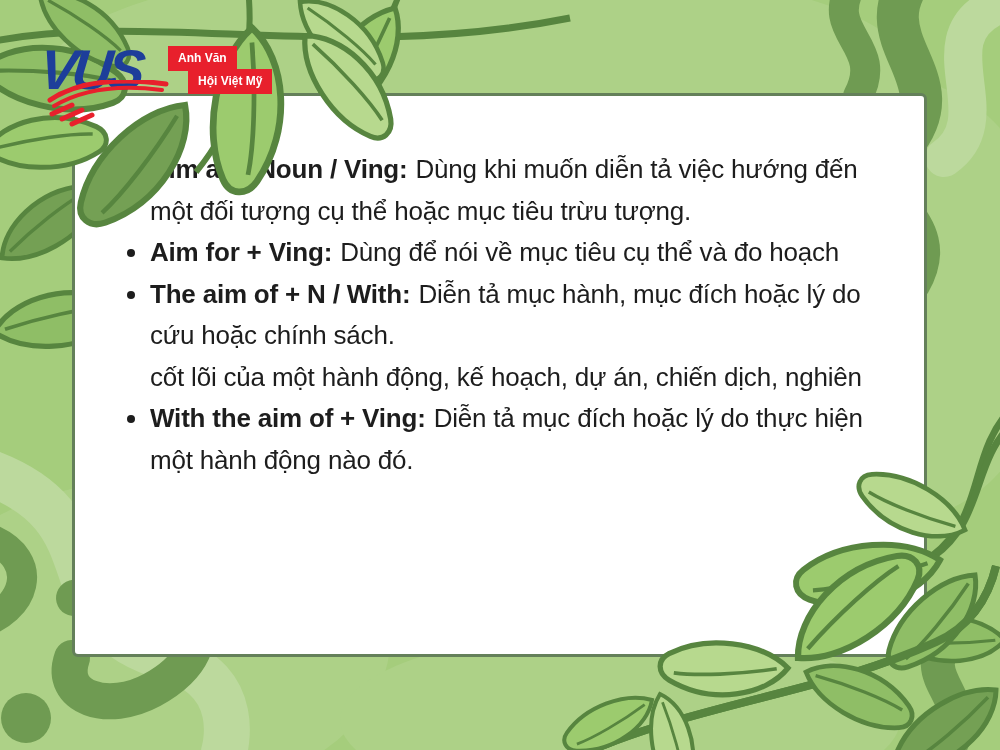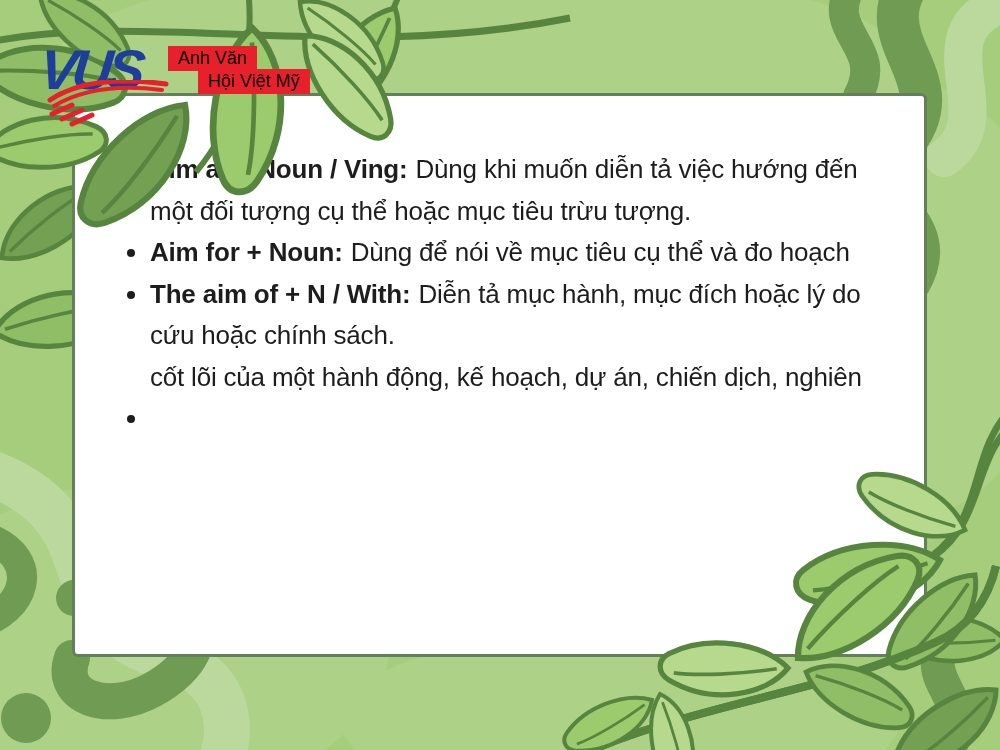--- a/index.html
+++ b/index.html
@@ -29,26 +29,26 @@
 
   
   .logo { position:absolute; left:40px; top:34px; width:290px; height:90px; z-index:3; }
   .vus-word {
     position:absolute; left:0; top:8px;
     font-size:56px; line-height:1; font-weight:bold; font-style:italic;
     letter-spacing:-5px; color:#1d3e9a; transform:skewX(-6deg);
   }
   .swoosh { position:absolute; left:6px; top:46px; }
   .badge {
-    position:absolute; background:#e8202c; color:#000000;
-    font-weight:normal; font-size:18px; line-height:22px;
+    position:absolute; background:#e8202c; color:#ffffff;
+    font-weight:bold; font-size:12px; line-height:22px;
     padding:1px 10px 2px; white-space:nowrap;
   }
   .badge-1 { left:128px; top:12px; }
-  .badge-2 { left:158px; top:35px; }
+  .badge-2 { left:148px; top:35px; }
 </style>
 </head>
 <body>
 
 <svg class="deco bg-layer" viewBox="0 0 1000 750">
   <defs>
     <g id="leaf">
       <path d="M0,0 C12,-32 58,-56 104,-46 C117,-43 121,-31 112,-22 C84,6 32,16 0,0 Z" stroke-width="5"></path>
       <path d="M10,-4 C42,-20 80,-34 102,-38" fill="none" stroke-width="3.5"></path>
     </g>
@@ -102,33 +102,37 @@
 
     <li>
       <div class="line">
         <span class="lead">Aim at + Noun / Ving:</span><span>Dùng khi muốn diễn tả việc hướng đến</span>
       </div>
       <div class="line">một đối tượng cụ thể hoặc mục tiêu trừu tượng.</div>
     </li>
 
     <li>
       <div class="line">
-        <span class="lead">Aim for + Noun:</span><span>Dùng để nói về mục tiêu cụ thể và đo hoạch</span>
+        <span class="lead">Aim for + Ving:</span><span>Dùng để nói về mục tiêu cụ thể và đo hoạch</span>
       </div>
     </li>
 
     <li>
       <div class="line">
         <span class="lead">The aim of + N / With:</span><span>Diễn tả mục hành, mục đích hoặc lý do</span>
       </div>
       <div class="line">cứu hoặc chính sách.</div>
       <div class="line">cốt lõi của một hành động, kế hoạch, dự án, chiến dịch, nghiên</div>
     </li>
 
     <li>
+      <div class="line">
+        <span class="lead">With the aim of + Ving:</span><span>Diễn tả mục đích hoặc lý do thực hiện</span>
+      </div>
+      <div class="line">một hành động nào đó.</div>
     </li>
 
   </ul>
 </div>
 
 <svg class="deco fg-layer" viewBox="0 0 1000 750">
   <g stroke="#57853f">
 
     <g>
       <path d="M248,-12 C256,64 234,126 196,172" fill="none" stroke-width="6"></path>

